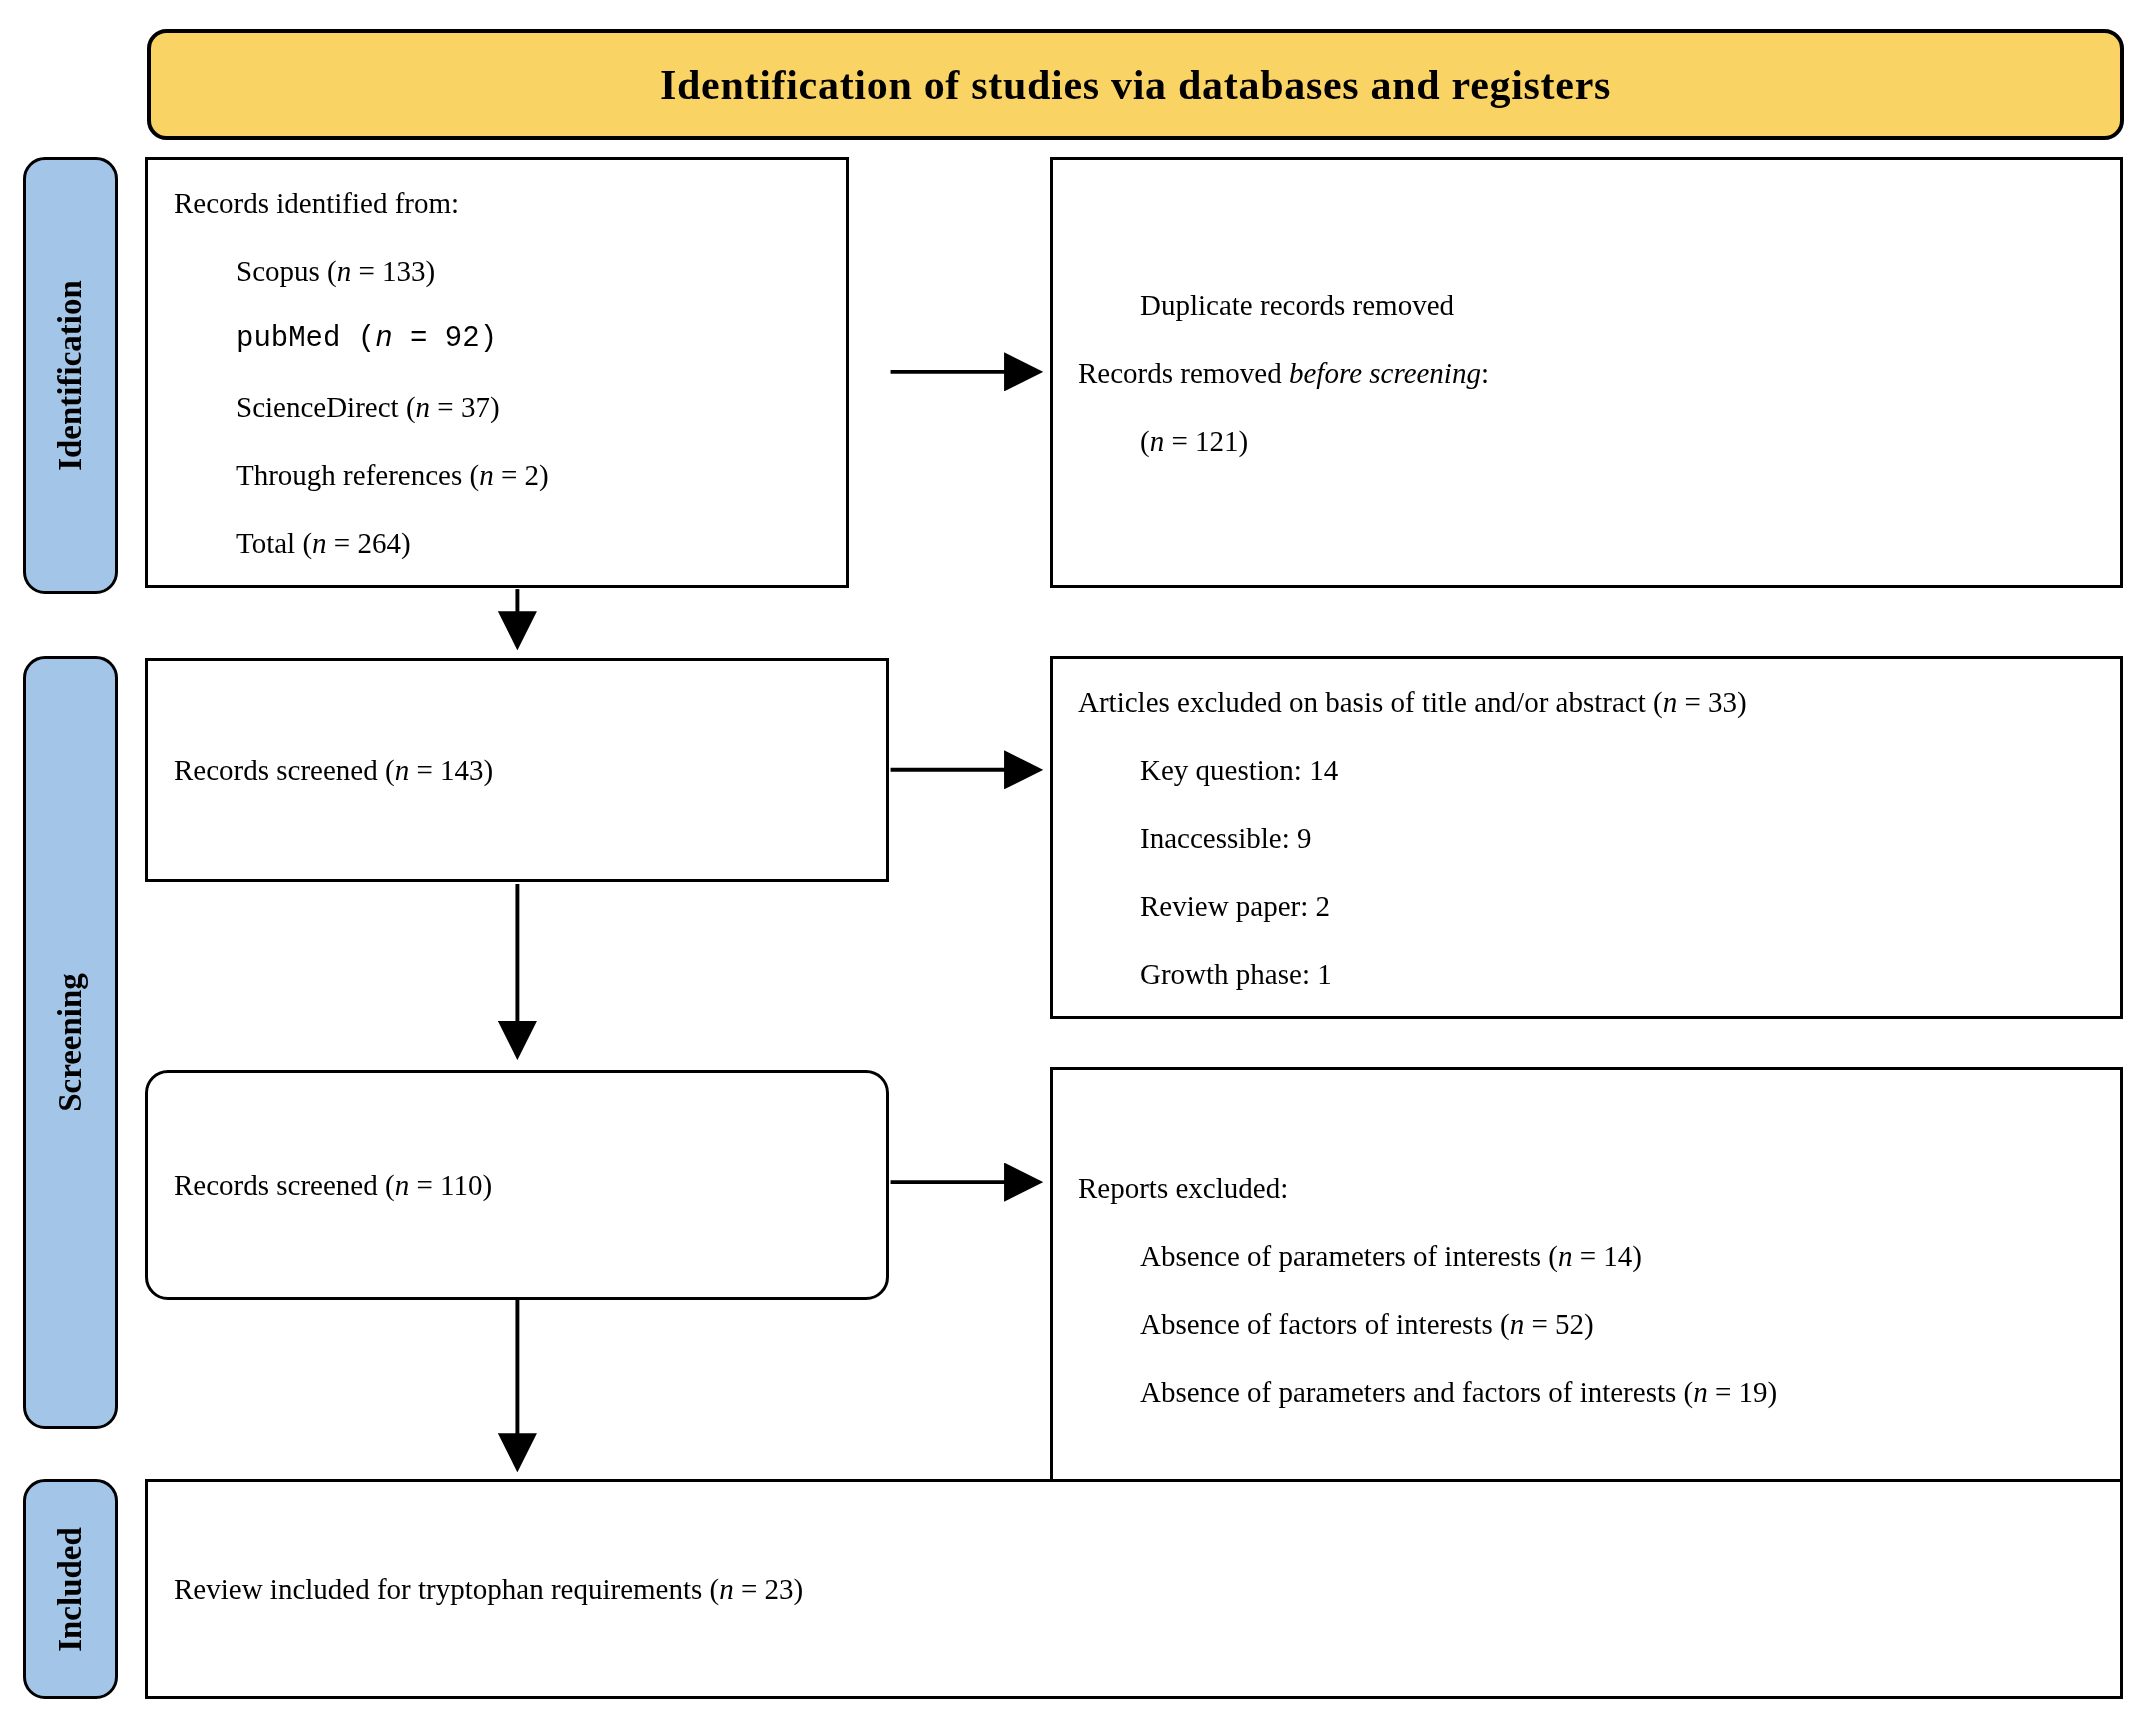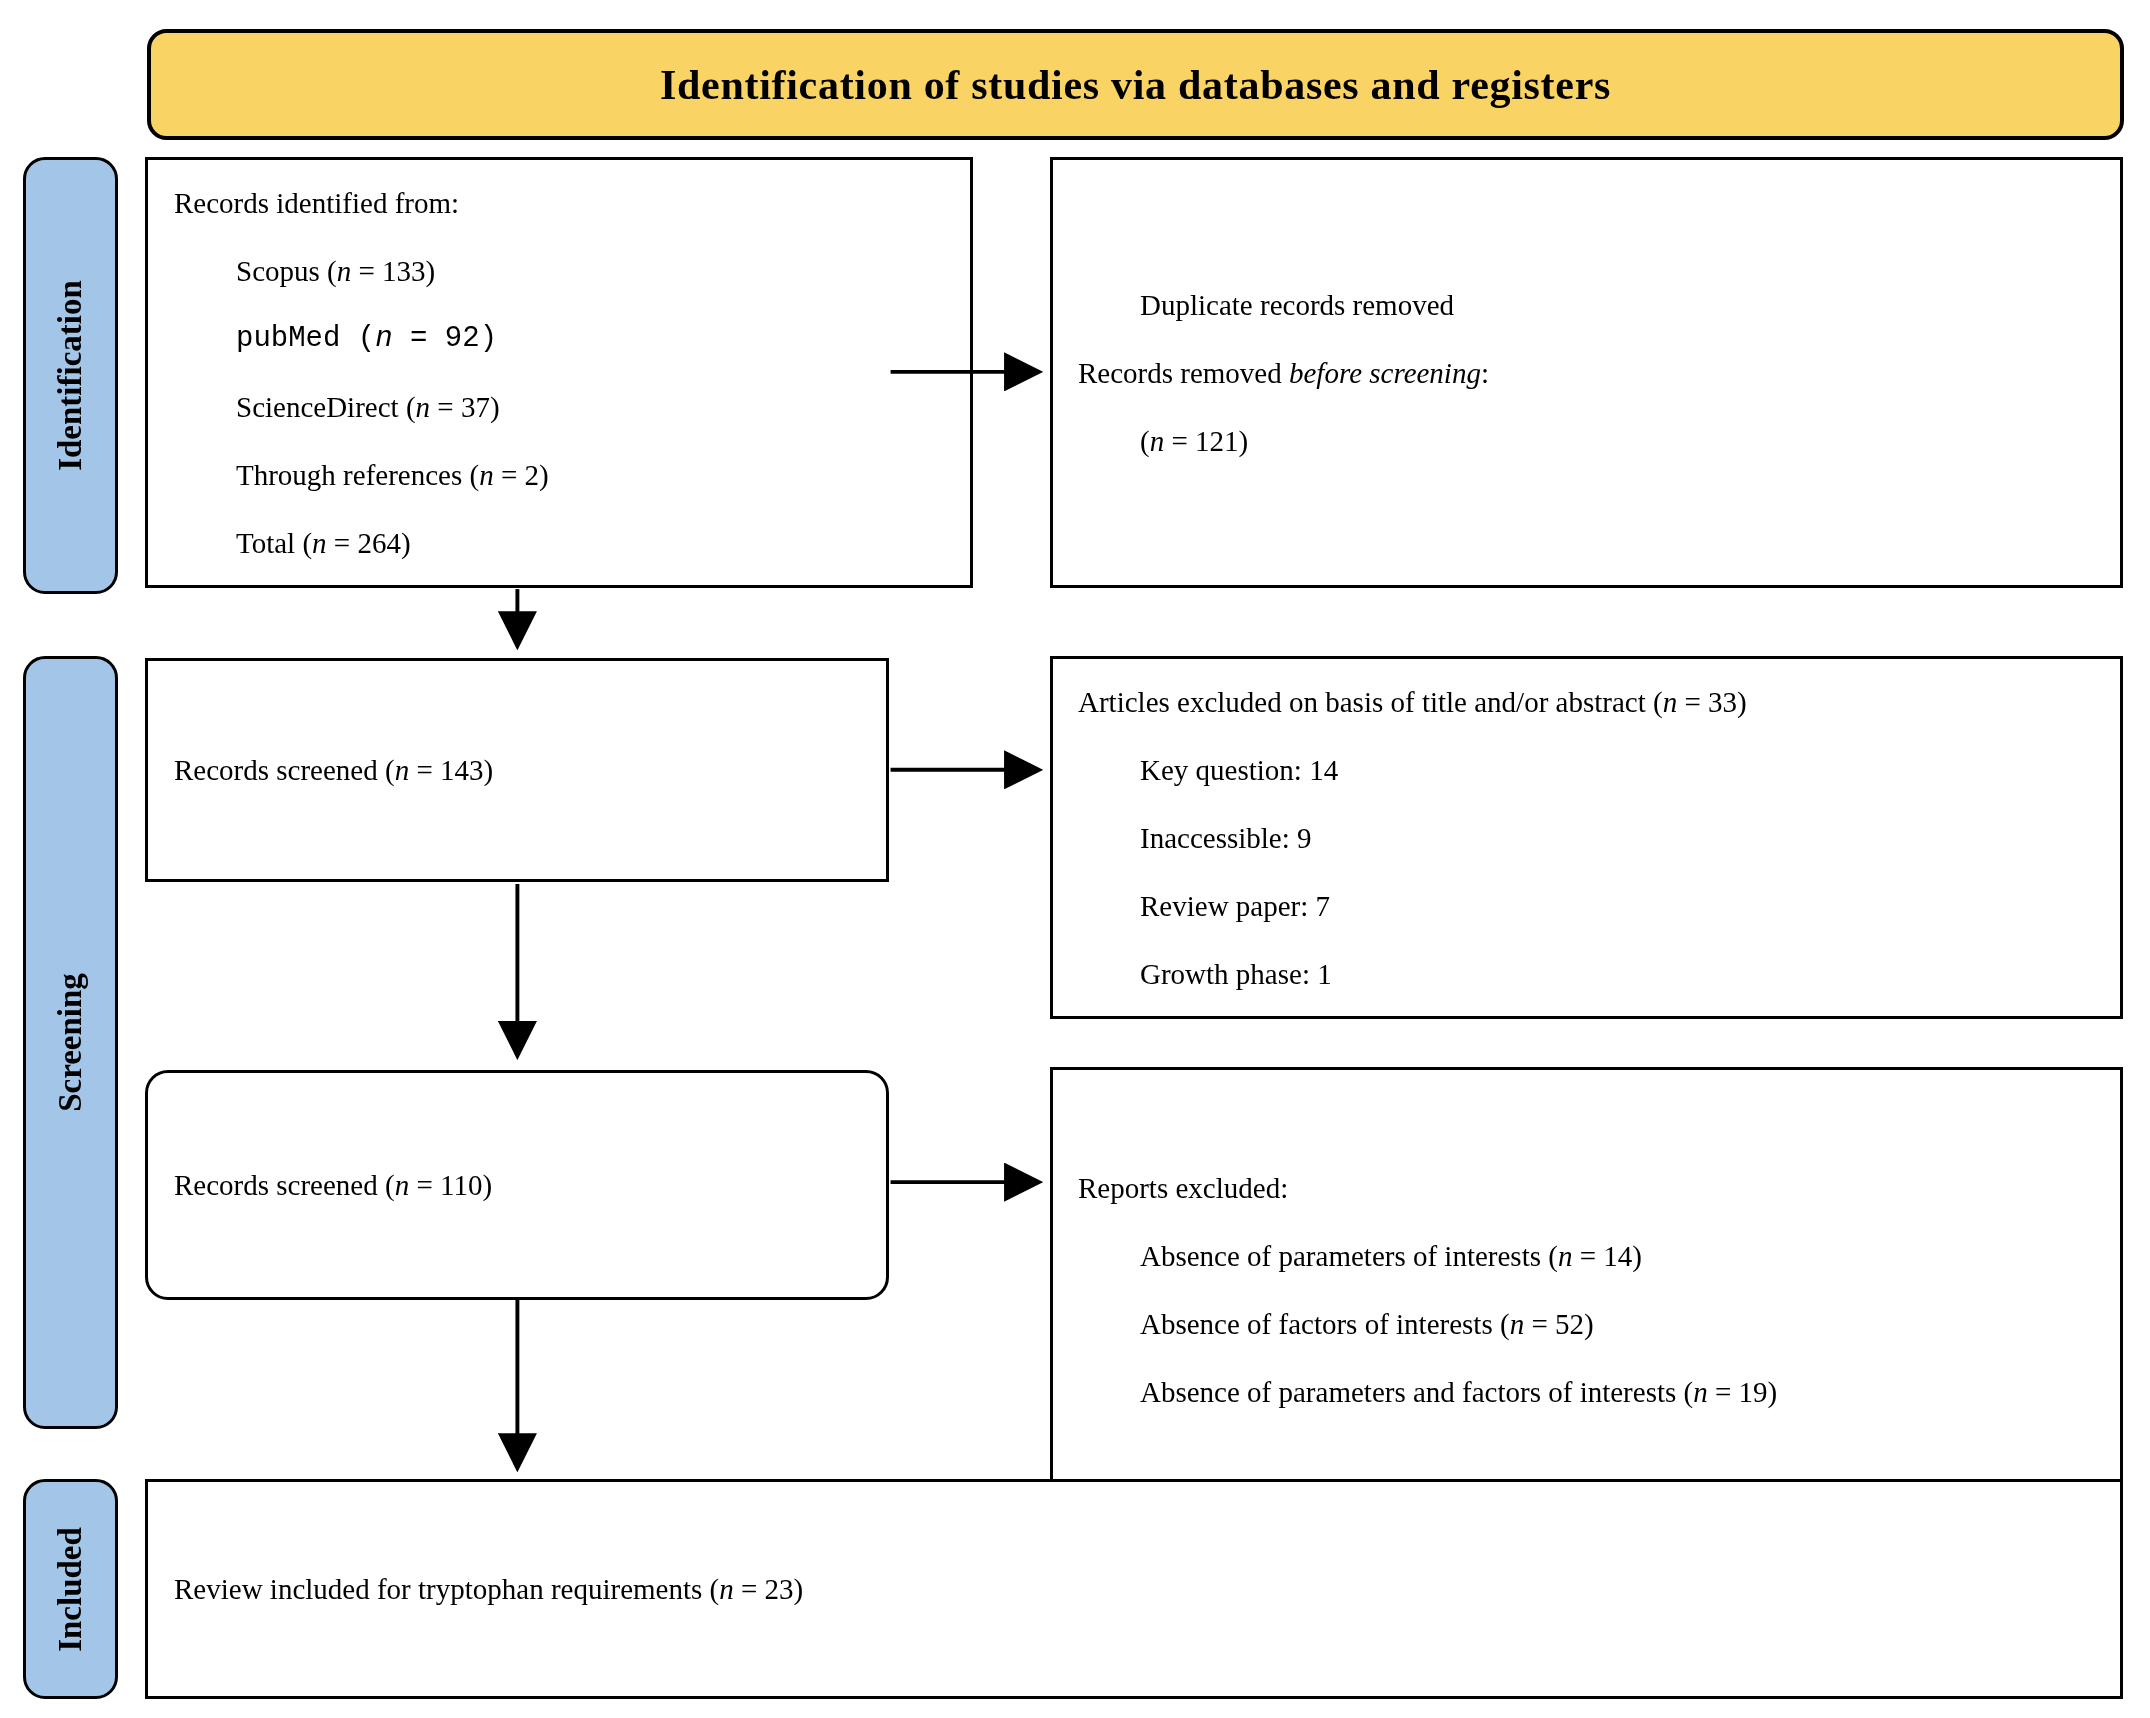--- a/index.html
+++ b/index.html
@@ -43,21 +43,21 @@
   
   .fbox{
     position:absolute;
     background:#ffffff;
     border:3.9px solid #000;
     box-sizing:border-box;
     display:flex;flex-direction:column;justify-content:center;
     font-size:29px;
   }
   .fbox .line{line-height:68px;white-space:nowrap;}
-  .box-records-identified{left:145px;top:157px;width:828px;height:431px;padding-left:26px;}
+  .box-records-identified{left:145px;top:157px;width:704px;height:431px;padding-left:26px;}
   .box-records-removed{left:1050px;top:157px;width:1073px;height:431px;padding-left:25px;}
   .box-records-screened-143{left:145px;top:658px;width:744px;height:224px;padding-left:26px;}
   .box-articles-excluded{left:1050px;top:656px;width:1073px;height:363px;padding-left:25px;}
   .box-records-screened-110{left:145px;top:1070px;width:744px;height:230px;padding-left:26px;border-radius:23px;}
   .box-reports-excluded{left:1050px;top:1067px;width:1073px;height:446px;padding-left:25px;}
   .box-studies-included{left:145px;top:1479px;width:1978px;height:220px;padding-left:26px;}
   
   .arrows{position:absolute;left:0;top:0;width:2151px;height:1719px;pointer-events:none;}
 </style>
 </head>
@@ -95,21 +95,21 @@
     </div>
 
   <div class="fbox box-records-screened-143">
       <div class="line"><span>Records screened</span><span> (</span><em>n</em><span> = 143)</span></div>
     </div>
 
   <div class="fbox box-articles-excluded">
       <div class="line"><span>Articles excluded on basis of title and/or abstract</span><span> (</span><em>n</em><span> = 33)</span></div>
       <div class="line" style="padding-left: 62px;"><span>Key question: 14</span></div>
       <div class="line" style="padding-left: 62px;"><span>Inaccessible: 9</span></div>
-      <div class="line" style="padding-left: 62px;"><span>Review paper: 7</span></div>
+      <div class="line" style="padding-left: 62px;"><span>Review paper: 2</span></div>
       <div class="line" style="padding-left: 62px;"><span>Growth phase: 1</span></div>
     </div>
 
   <div class="fbox box-records-screened-110">
       <div class="line"><span>Records screened</span><span> (</span><em>n</em><span> = 110)</span></div>
     </div>
 
   <div class="fbox box-reports-excluded">
       <div class="line"><span>Reports excluded:</span></div>
       <div class="line" style="padding-left: 62px;"><span>Absence of parameters of interests</span><span> (</span><em>n</em><span> = 14)</span></div>

